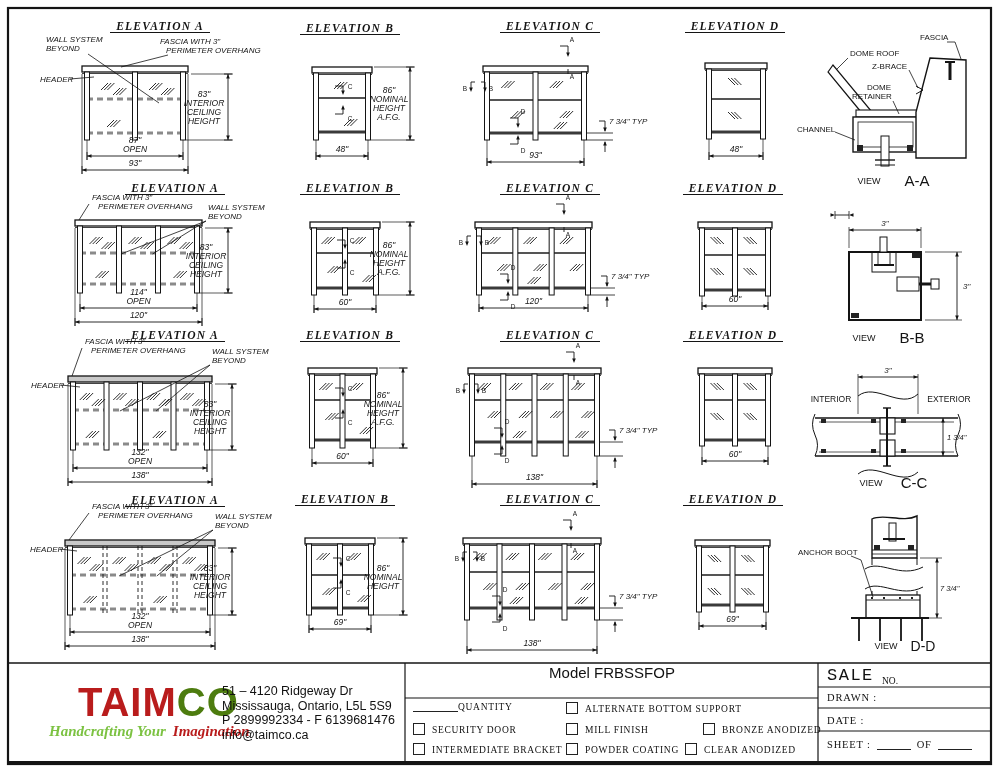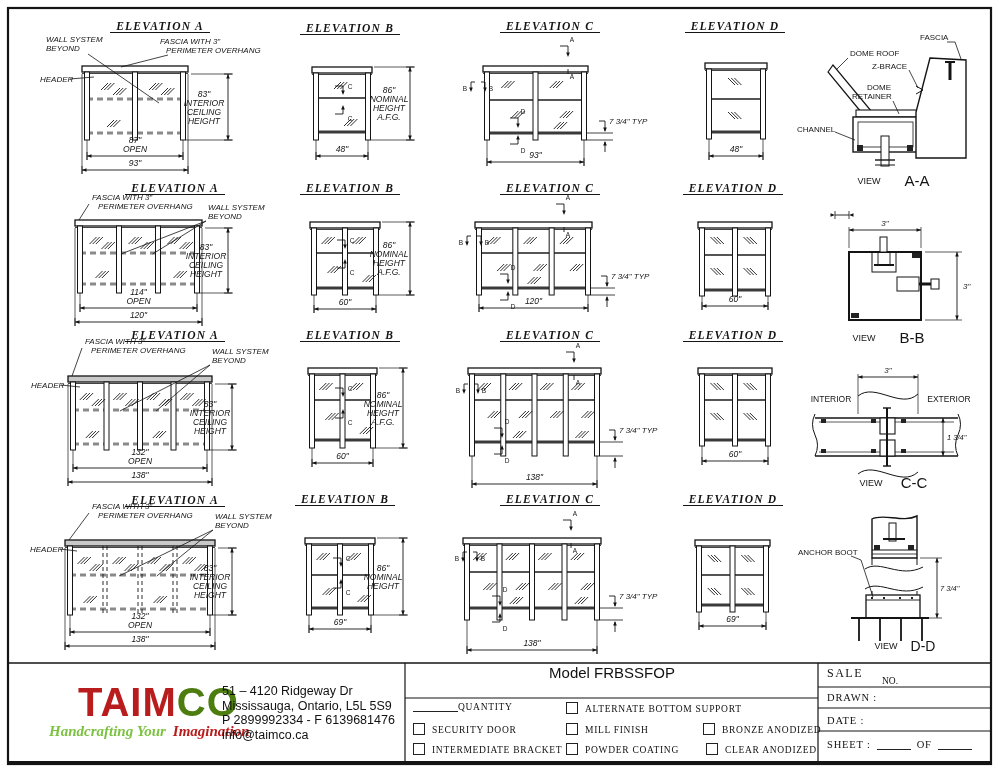--- a/index.html
+++ b/index.html
@@ -14,22 +14,22 @@
            font-style:italic;font-weight:bold;font-size:15px;white-space:nowrap;}
   .tagline .tg{color:#7CC242;margin-right:7px;} .tagline .tb{color:#1C75BC;}
   .addr{position:absolute;left:222px;top:684px;font-size:12.5px;line-height:14.5px;}
   .dtitle{position:absolute;left:406px;top:664px;width:412px;text-align:center;
           font-size:15px;line-height:17px;}
   .opt{position:absolute;font-family:"Liberation Serif",serif;font-size:9.5px;
        letter-spacing:.7px;display:flex;align-items:flex-end;white-space:nowrap;}
   .cb{width:10px;height:10px;border:1.3px solid #222;display:inline-block;margin-right:7px;background:#fff;flex:none;}
   .blank{display:inline-block;border-bottom:1px solid #222;height:9px;}
   .w45{width:45px;} .w38{width:34px;margin:0 6px;}
-  .sale{position:absolute;left:827px;top:666px;font-family:Liberation Serif, serif;
-        font-size:12px;letter-spacing:1.5px;}
+  .sale{position:absolute;left:827px;top:666px;font-family:Liberation Mono, monospace;
+        font-size:17px;letter-spacing:1.5px;}
   .saleno{position:absolute;left:882px;top:676px;font-family:"Liberation Serif",serif;font-size:9.5px;}
   .srow{position:absolute;font-family:"Liberation Serif",serif;font-size:10.5px;
         letter-spacing:.8px;display:flex;align-items:flex-end;white-space:nowrap;}
 </style>
 </head>
 <body>
 
 <div class="sheet">
   <div id="drawings">
       <svg width="252" height="164" viewBox="0 0 252 164" style="left: 30px; top: 14px;">
@@ -1116,21 +1116,21 @@
     <span>BRONZE ANODIZED</span>
   </div>
   <div class="opt" style="left:413px;top:743px">
     <span class="cb"></span>
     <span>INTERMEDIATE BRACKET</span>
   </div>
   <div class="opt" style="left:566px;top:743px">
     <span class="cb"></span>
     <span>POWDER COATING</span>
   </div>
-  <div class="opt" style="left:706px;top:743px">
+  <div class="opt" style="left:685px;top:743px">
     <span class="cb"></span>
     <span>CLEAR ANODIZED</span>
   </div>
 
   <div class="sale">SALE</div>
   <div class="saleno">NO.</div>
   <div class="srow" style="left:827px;top:692px">DRAWN :</div>
   <div class="srow" style="left:827px;top:715px">DATE :</div>
   <div class="srow" style="left:827px;top:739px">
     <span>SHEET :</span>

